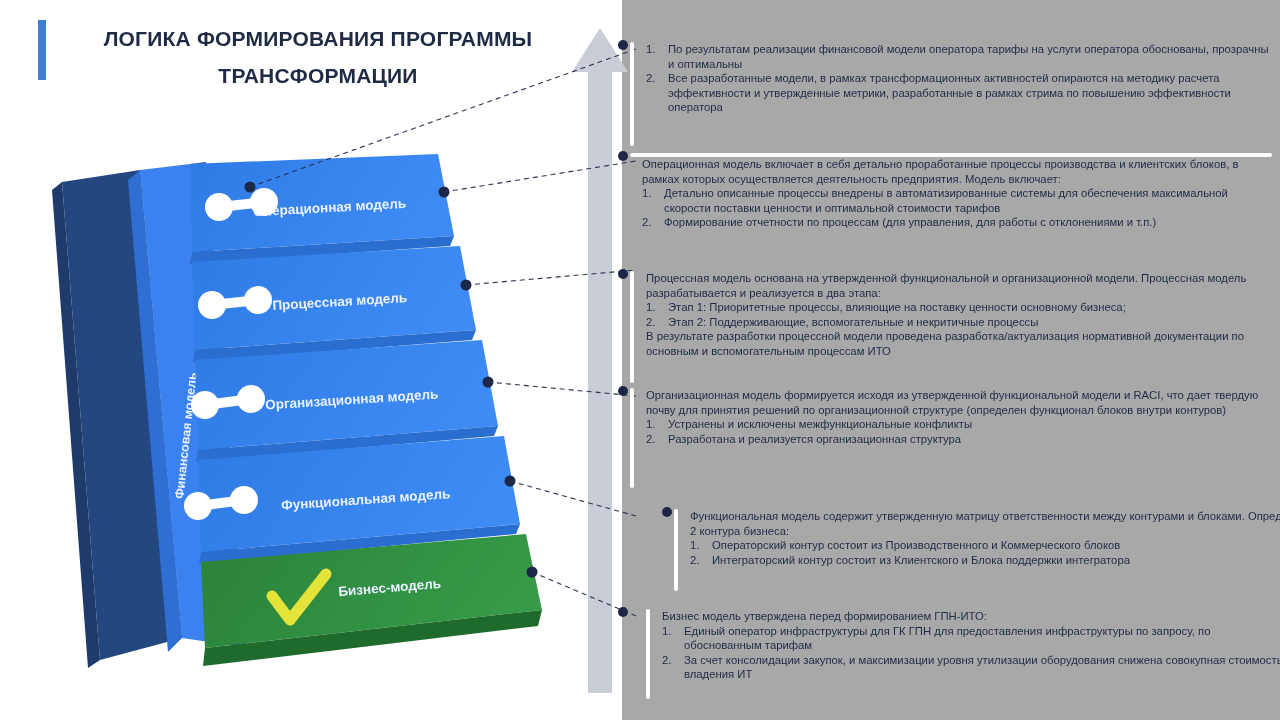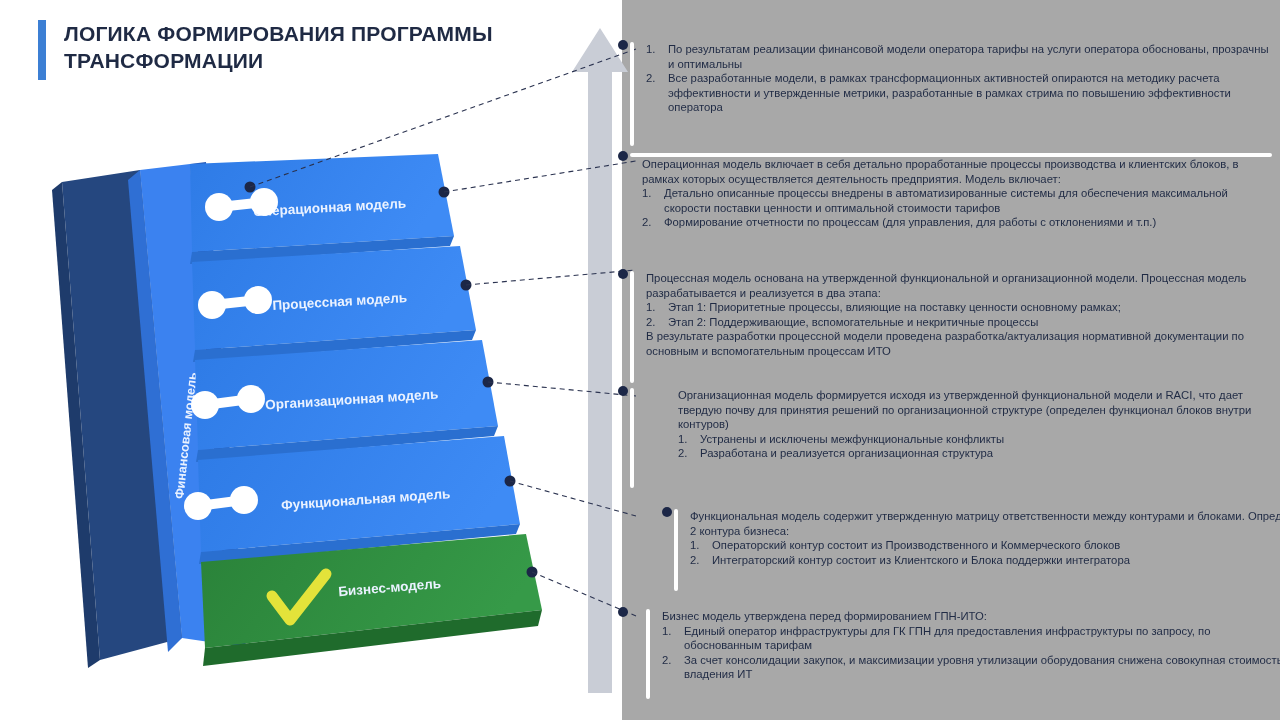--- a/index.html
+++ b/index.html
@@ -7,23 +7,24 @@
     width:1280px;height:720px;overflow:hidden;position:relative;
     background:#ffffff;
     font-family:"Liberation Sans","DejaVu Sans",sans-serif;
   }
   .stage{position:absolute;inset:0;}
 
   
   #title-block{position:absolute;left:38px;top:20px;width:540px;display:flex;}
   #title-accent{width:8px;height:60px;background:#3C7FD4;flex:0 0 8px;}
   #title-text{
-    margin-left:18px;color:#1F2A44;font-weight:bold;
-    font-size:21px;line-height:27px;letter-spacing:.2px;
+    margin-left:12px;color:#1F2A44;font-weight:bold;
+    font-size:21px;line-height:37px;letter-spacing:.2px;
     text-transform:uppercase;
+    text-align:center;
   }
 
   
   #notes-panel{
     position:absolute;left:622px;top:0;width:658px;height:720px;
     background:#A8A8A8;
   }
 
   
   #growth-arrow{position:absolute;left:572px;top:28px;width:56px;height:665px;}
@@ -209,32 +210,32 @@
   </div>
 
   <div class="note" id="n2" style="top:271px;height:112px;">
     <div class="note-dot"></div>
     <div class="note-rail" style="height:112px;"></div>
     <div class="note-body">
       <p class="note-lead">Процессная модель основана на утвержденной функциональной и организационной модели. Процессная модель разрабатывается и реализуется в два этапа:</p>
       <ol class="note-list">
         <li>
           <span class="num">1.</span>
-          <span class="txt">Этап 1: Приоритетные процессы, влияющие на поставку ценности основному рамках;</span>
+          <span class="txt">Этап 1: Приоритетные процессы, влияющие на поставку ценности основному бизнеса;</span>
         </li>
         <li>
           <span class="num">2.</span>
           <span class="txt">Этап 2: Поддерживающие, вспомогательные и некритичные процессы</span>
         </li>
       </ol>
       <p class="note-tail">В результате разработки процессной модели проведена разработка/актуализация нормативной документации по основным и вспомогательным процессам ИТО</p>
     </div>
   </div>
 
-  <div class="note" id="n3" style="top:388px;height:100px;gap:32px;">
+  <div class="note" id="n3" style="top:388px;height:100px;">
     <div class="note-dot"></div>
     <div class="note-rail" style="height:100px;"></div>
     <div class="note-body">
       <p class="note-lead">Организационная модель формируется исходя из утвержденной функциональной модели и RACI, что дает твердую почву для принятия решений по организационной структуре (определен функционал блоков внутри контуров)</p>
       <ol class="note-list">
         <li>
           <span class="num">1.</span>
           <span class="txt">Устранены и исключены межфункциональные конфликты</span>
         </li>
         <li>

